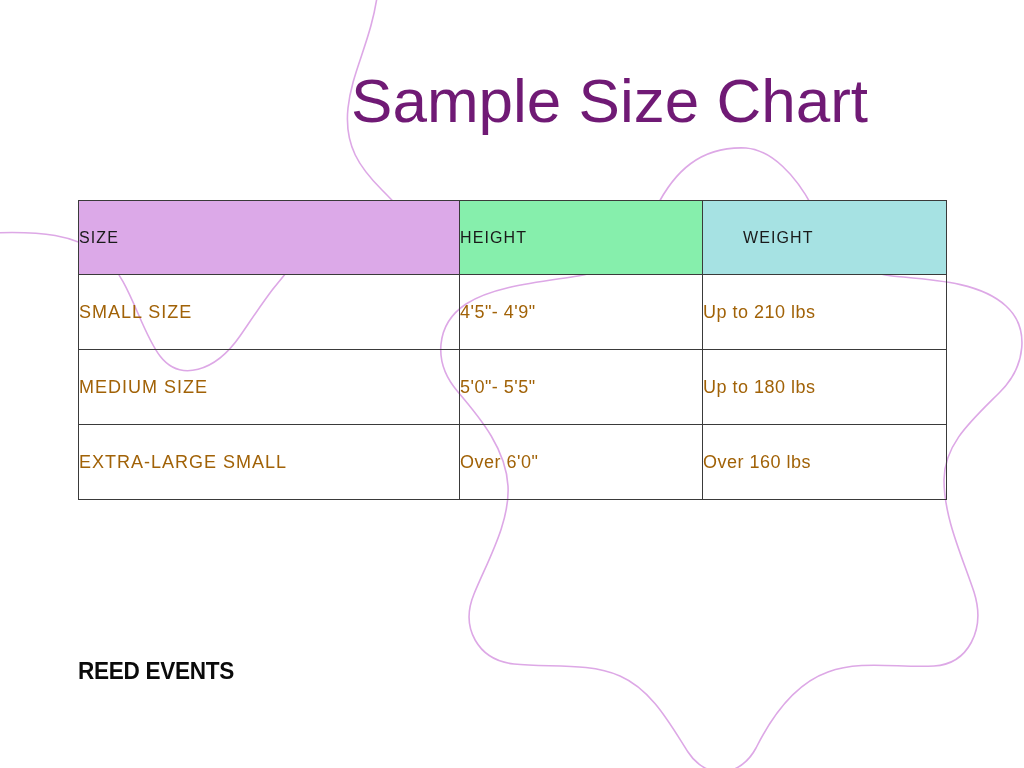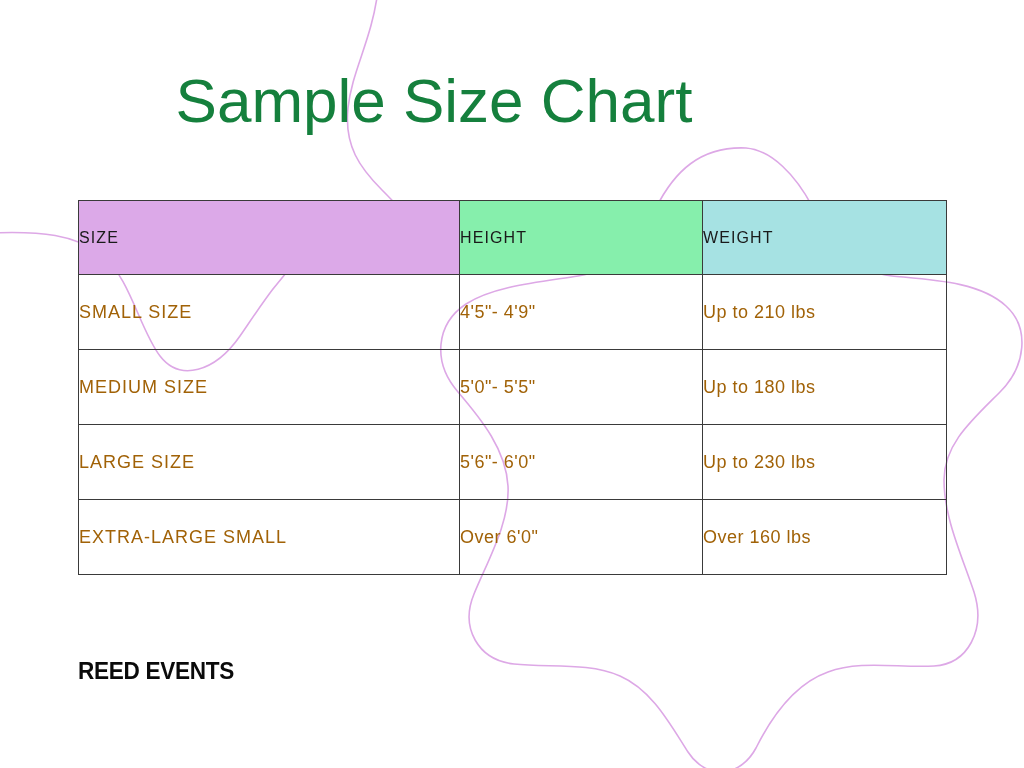--- a/index.html
+++ b/index.html
@@ -34,25 +34,25 @@
     pointer-events: none;
     z-index: 1;
   }
 
   
   #title {
     position: absolute;
     left: 0;
     top: 70px;
     width: 868px;
-    text-align: center;
+    text-align: right;
     font-size: 62px;
     font-weight: 400;
     letter-spacing: 0px;
-    color: #15803d;
+    color: #701a75;
     line-height: 1.0;
     z-index: 3;
     white-space: nowrap;
   }
 
   
   #size-table {
     position: absolute;
     left: 78px;
     top: 200px;
@@ -77,21 +77,21 @@
 
   #size-table thead th {
     height: 73px;
     font-size: 16px;
     font-weight: 400;
     letter-spacing: 1.1px;
     color: #1a1a1a;
   }
   #size-table thead th.h-size   { background: #dca9e8; }
   #size-table thead th.h-height { background: #86efac; }
-  #size-table thead th.h-weight { background: #a6e2e3; }
+  #size-table thead th.h-weight { background: #a6e2e3; padding-left: 40px; }
 
   #size-table tbody td {
     height: 74px;
     font-size: 18px;
     font-weight: 400;
     letter-spacing: 0.5px;
     color: #a16207;
     background: transparent;
   }
   #size-table tbody td.cell-size {
@@ -176,25 +176,20 @@
         <td class="cell-size">SMALL SIZE</td>
         <td class="cell-height">4'5"- 4'9"</td>
         <td class="cell-weight">Up to 210 lbs</td>
       </tr>
       <tr>
         <td class="cell-size">MEDIUM SIZE</td>
         <td class="cell-height">5'0"- 5'5"</td>
         <td class="cell-weight">Up to 180 lbs</td>
       </tr>
       <tr>
-        <td class="cell-size">LARGE SIZE</td>
-        <td class="cell-height">5'6"- 6'0"</td>
-        <td class="cell-weight">Up to 230 lbs</td>
-      </tr>
-      <tr>
         <td class="cell-size">EXTRA-LARGE SMALL</td>
         <td class="cell-height">Over 6'0"</td>
         <td class="cell-weight">Over 160 lbs</td>
       </tr>
     </tbody>
   </table>
 
   <div id="footer-logo">REED EVENTS</div>
 
 </div>

